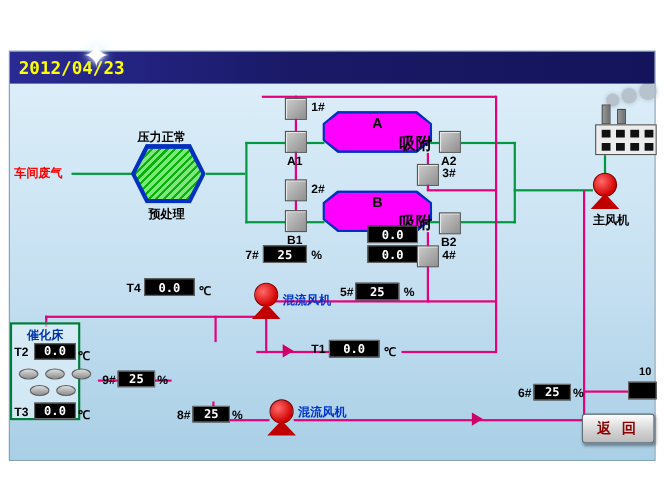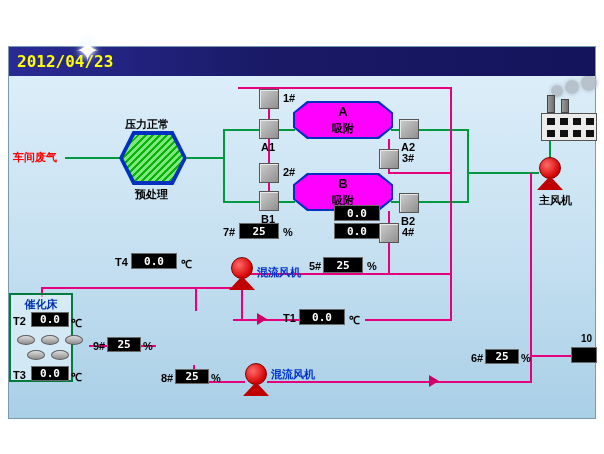--- a/index.html
+++ b/index.html
@@ -37,21 +37,21 @@
   .hexi{position:absolute;left:4px;top:4px;width:60px;height:46px;
         clip-path:polygon(0 50%,20% 0,80% 0,100% 50%,80% 100%,20% 100%);
         background:repeating-linear-gradient(135deg,#0bb10b 0 2px,#7ce87c 2px 5px)}
   
   .ads{position:absolute;width:100px;height:38px;z-index:3}
   .ads .shell{position:absolute;left:0;top:0;width:100%;height:100%;background:#0030c0;
         clip-path:polygon(0 30%,14% 0,86% 0,100% 30%,100% 70%,86% 100%,14% 100%,0 70%)}
   .ads .core{position:absolute;left:2px;top:2px;width:96px;height:34px;background:#ff00ff;
         clip-path:polygon(0 30%,14% 0,86% 0,100% 30%,100% 70%,86% 100%,14% 100%,0 70%)}
   .ads .l1{position:absolute;top:3px;width:100%;text-align:center;font-weight:bold;font-size:13px;color:#000}
-  .ads .l2{position:absolute;top:20px;width:100%;text-align:center;font-weight:bold;font-size:11px;color:#000}
+  .ads .l2{position:absolute;top:20px;width:100%;text-align:right;font-weight:bold;font-size:15px;color:#000}
   
   .gbox{position:absolute;border:2px solid #007a3d;background:rgba(232,245,252,.6);z-index:2}
   .btitle{position:absolute;width:100%;text-align:center;font-weight:bold;font-size:11px;color:#0033aa}
   .lamp{position:absolute;width:18px;height:10px;border-radius:50%;
         background:linear-gradient(180deg,#dcdcdc,#8e8e8e);border:1px solid #5d5d5d;z-index:3}
   
   .fan{position:absolute;width:26px;height:34px;z-index:4}
   .fan .rotor{position:absolute;left:2px;top:0;width:22px;height:22px;border-radius:50%;
         background:radial-gradient(circle at 35% 35%,#ff6a6a,#d40000 70%);border:1px solid #7a0000}
   .fan .base{position:absolute;left:0;top:19px;width:0;height:0;border-left:13px solid transparent;
@@ -232,14 +232,15 @@
       <div class="win" style="left:18px;top:4px"></div>
       <div class="win" style="left:31px;top:4px"></div>
       <div class="win" style="left:44px;top:4px"></div>
       <div class="win" style="left:5px;top:16px"></div>
       <div class="win" style="left:18px;top:16px"></div>
       <div class="win" style="left:31px;top:16px"></div>
       <div class="win" style="left:44px;top:16px"></div>
     </div>
   </div>
 
+  <div class="btn">返 回</div>
 
 </div>
 
 </body></html>

